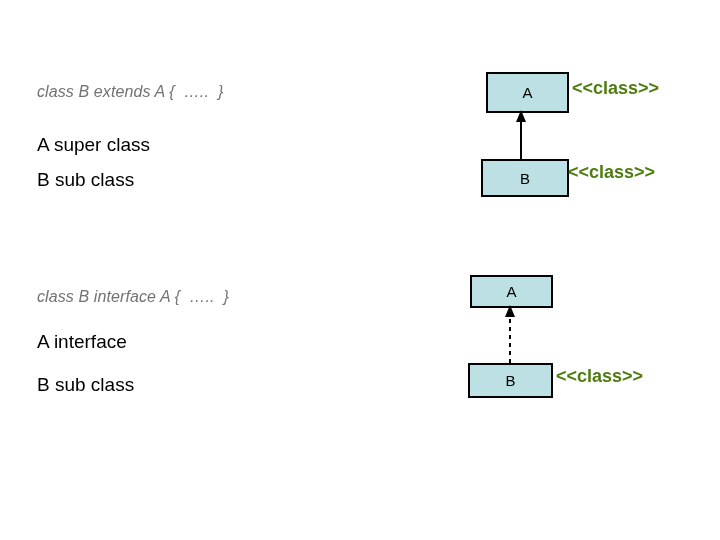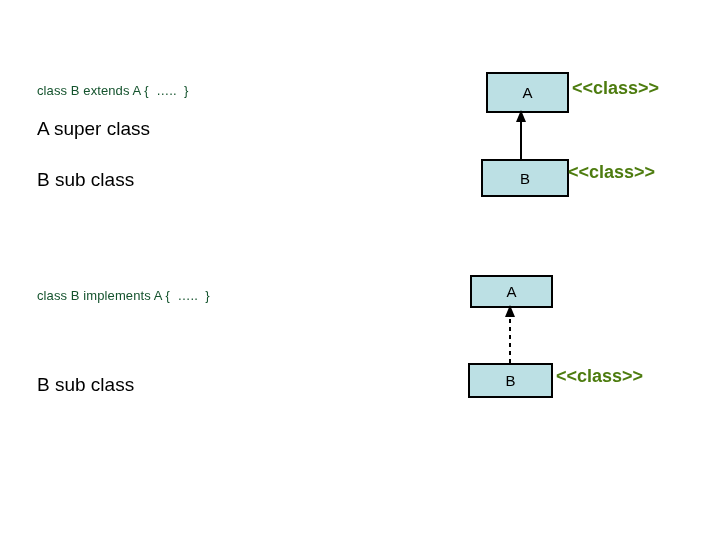--- a/index.html
+++ b/index.html
@@ -13,25 +13,26 @@
     height: 540px;
     background: #ffffff;
     overflow: hidden;
     font-family: "Liberation Sans", sans-serif;
   }
 
   
   .code-line {
     position: absolute;
     left: 37px;
-    font-size: 13px;
+    font-size: 16px;
     font-weight: 400;
-    color: #14532d;
+    color: #737373;
     white-space: pre;
     letter-spacing: 0.1px;
+    font-style: italic;
   }
   .note-line {
     position: absolute;
     left: 37px;
     font-size: 19px;
     font-weight: 400;
     color: #000000;
     white-space: pre;
   }
 
@@ -66,43 +67,44 @@
     overflow: visible;
   }
 </style>
 </head>
 <body>
 
 <div id="slide">
 
   <div class="code-line" style="top:83px;">class B extends A {  …..  }</div>
 
-  <div class="note-line" style="top:118px;">A super class</div>
+  <div class="note-line" style="top:134px;">A super class</div>
 
   <div class="note-line" style="top:169px;">B sub class</div>
 
   <div class="uml-box" style="left:486px; top:72px; width:83px; height:41px;">
     <span class="box-label">A</span>
   </div>
 
   <div class="stereotype" style="left:572px; top:78px;">&lt;&lt;class&gt;&gt;</div>
 
   <svg class="connector" style="left:505px; top:108px; width:36px; height:58px;" width="36" height="58" viewBox="0 0 36 58">
     <line x1="16" y1="56" x2="16" y2="10" stroke="#000000" stroke-width="2"></line>
     <polygon points="16,2 11,14 21,14" fill="#000000"></polygon>
   </svg>
 
   <div class="uml-box" style="left:481px; top:159px; width:88px; height:38px;">
     <span class="box-label">B</span>
   </div>
 
   <div class="stereotype" style="left:568px; top:162px;">&lt;&lt;class&gt;&gt;</div>
 
-  <div class="code-line" style="top:288px;">class B implements A {  …..  }</div>
+  <div class="code-line" style="top:288px;">class B interface A {  …..  }</div>
 
+  <div class="note-line" style="top:331px;">A interface</div>
 
   <div class="note-line" style="top:374px;">B sub class</div>
 
   <div class="uml-box" style="left:470px; top:275px; width:83px; height:33px;">
     <span class="box-label">A</span>
   </div>
 
 
   <svg class="connector" style="left:494px; top:303px; width:36px; height:62px;" width="36" height="62" viewBox="0 0 36 62">
     <line x1="16" y1="60" x2="16" y2="12" stroke="#000000" stroke-width="2" stroke-dasharray="4,4"></line>

